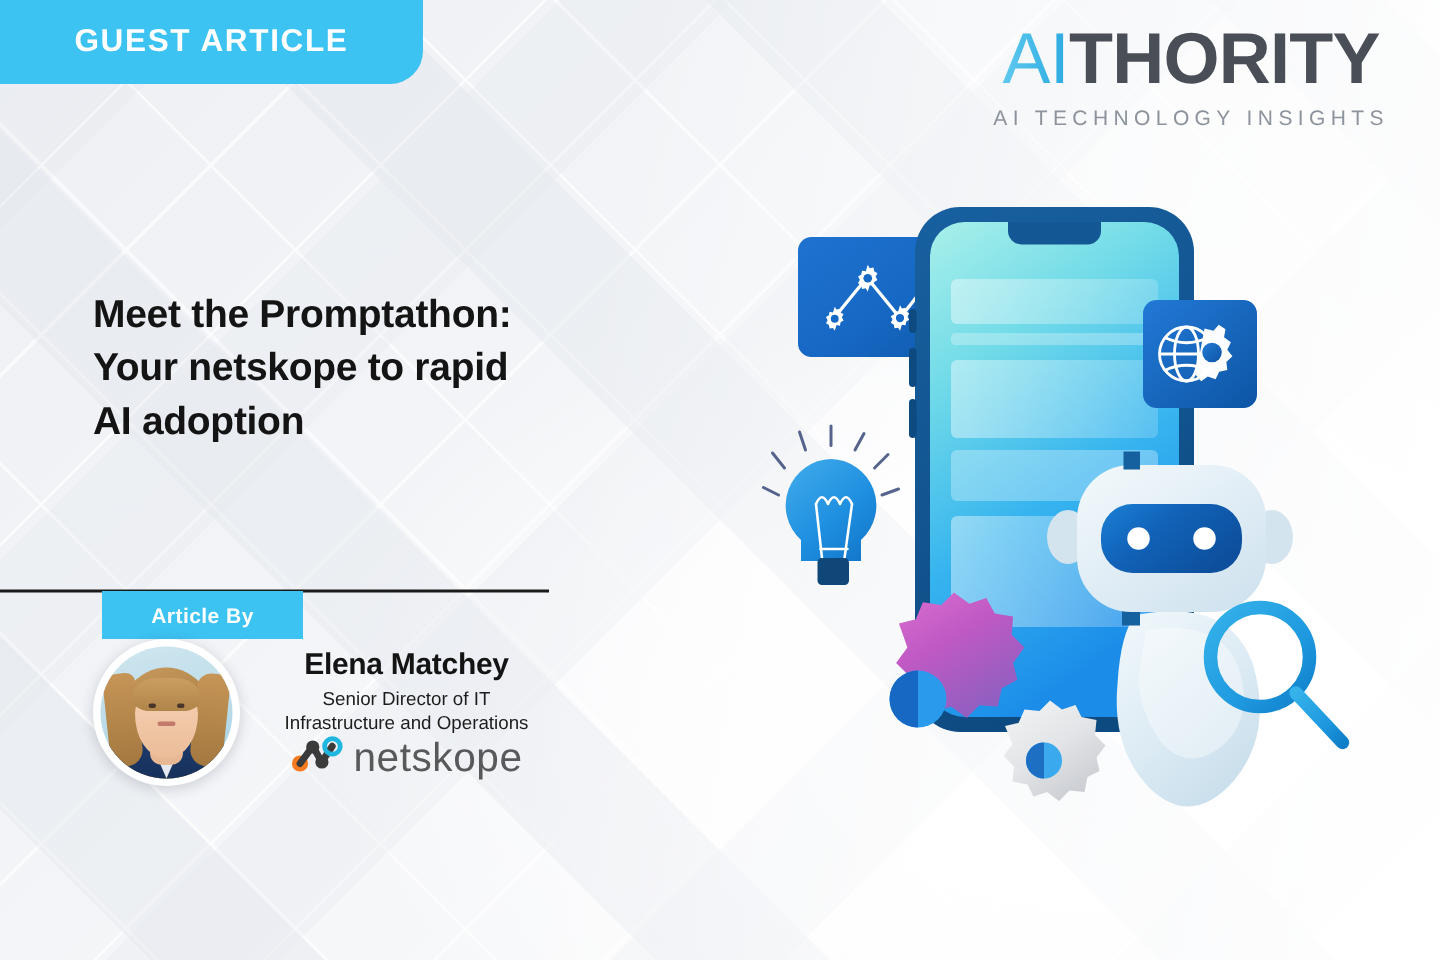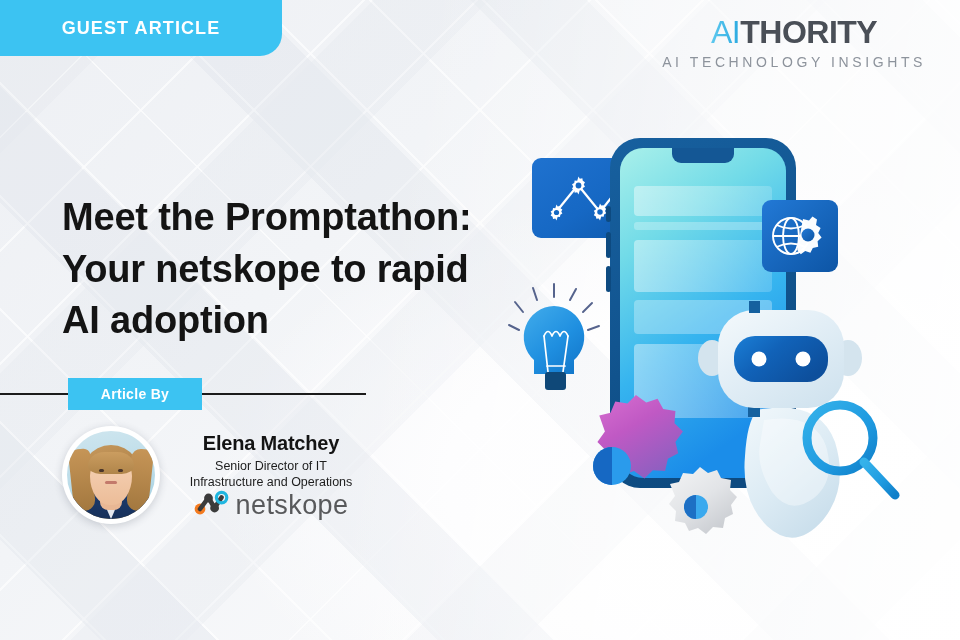--- a/index.html
+++ b/index.html
@@ -75,34 +75,34 @@
     height: 56px;
     background: #3cc3f2;
     border-bottom-right-radius: 22px;
     display: flex;
     align-items: center;
     justify-content: center;
     padding-left: 10px;
   }
   #guest-badge span {
     color: #ffffff;
-    font-size: 18px;
+    font-size: 21px;
     font-weight: 700;
     letter-spacing: 1.1px;
   }
 
   
   #logo {
     position: absolute;
     right: 34px;
     top: 16px;
     text-align: center;
   }
   #logo .wordmark {
-    font-size: 32px;
+    font-size: 48px;
     font-weight: 700;
     letter-spacing: -0.5px;
     line-height: 1;
     white-space: nowrap;
   }
   #logo .wm-ai {
     background: linear-gradient(90deg, #5ec9ef 0%, #2aa9e0 100%);
     -webkit-background-clip: text;
     background-clip: text;
     color: transparent;
@@ -121,21 +121,21 @@
     white-space: nowrap;
   }
 
   
   #headline {
     position: absolute;
     left: 62px;
     top: 192px;
     width: 460px;
     color: #141414;
-    font-size: 38px;
+    font-size: 26px;
     font-weight: 800;
     line-height: 1.36;
     letter-spacing: -0.2px;
   }
   #headline .line { display: block; white-space: nowrap; }
 
   
   #article-by-row {
     position: absolute;
     left: 0;
@@ -147,21 +147,21 @@
     position: absolute;
     left: 0;
     top: 15px;
     width: 366px;
     height: 2px;
     background: #1b1b1b;
   }
   #article-by-chip {
     position: absolute;
     left: 68px;
-    top: 0;
+    top: 16px;
     width: 134px;
     height: 32px;
     background: #3cc3f2;
     display: flex;
     align-items: center;
     justify-content: center;
   }
   #article-by-chip span {
     color: #ffffff;
     font-size: 14px;

